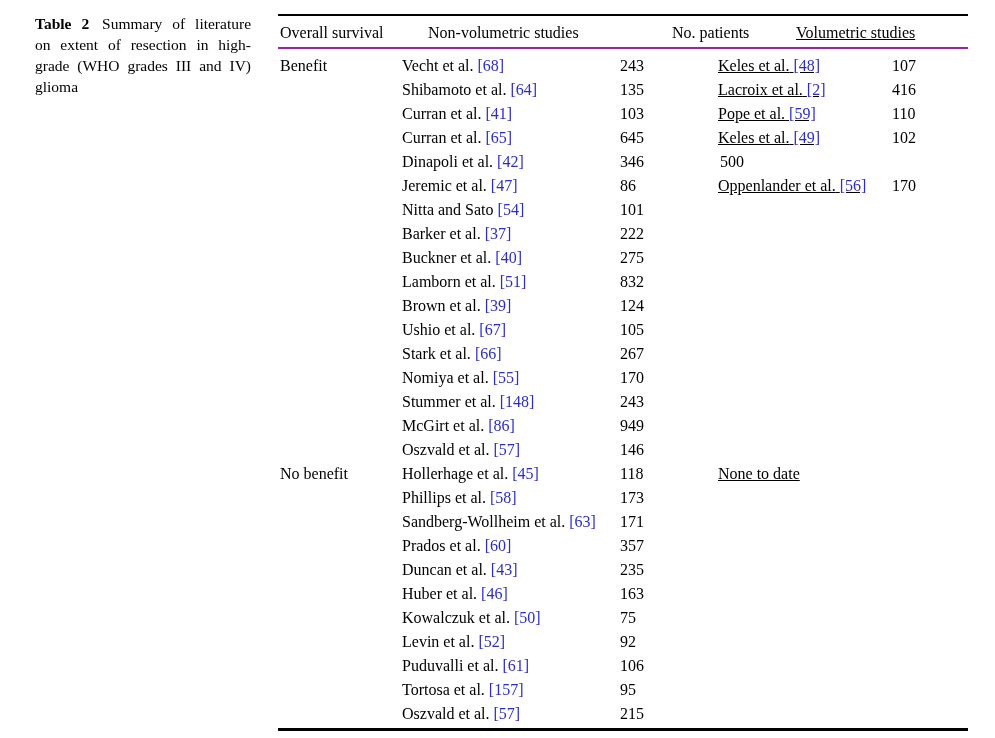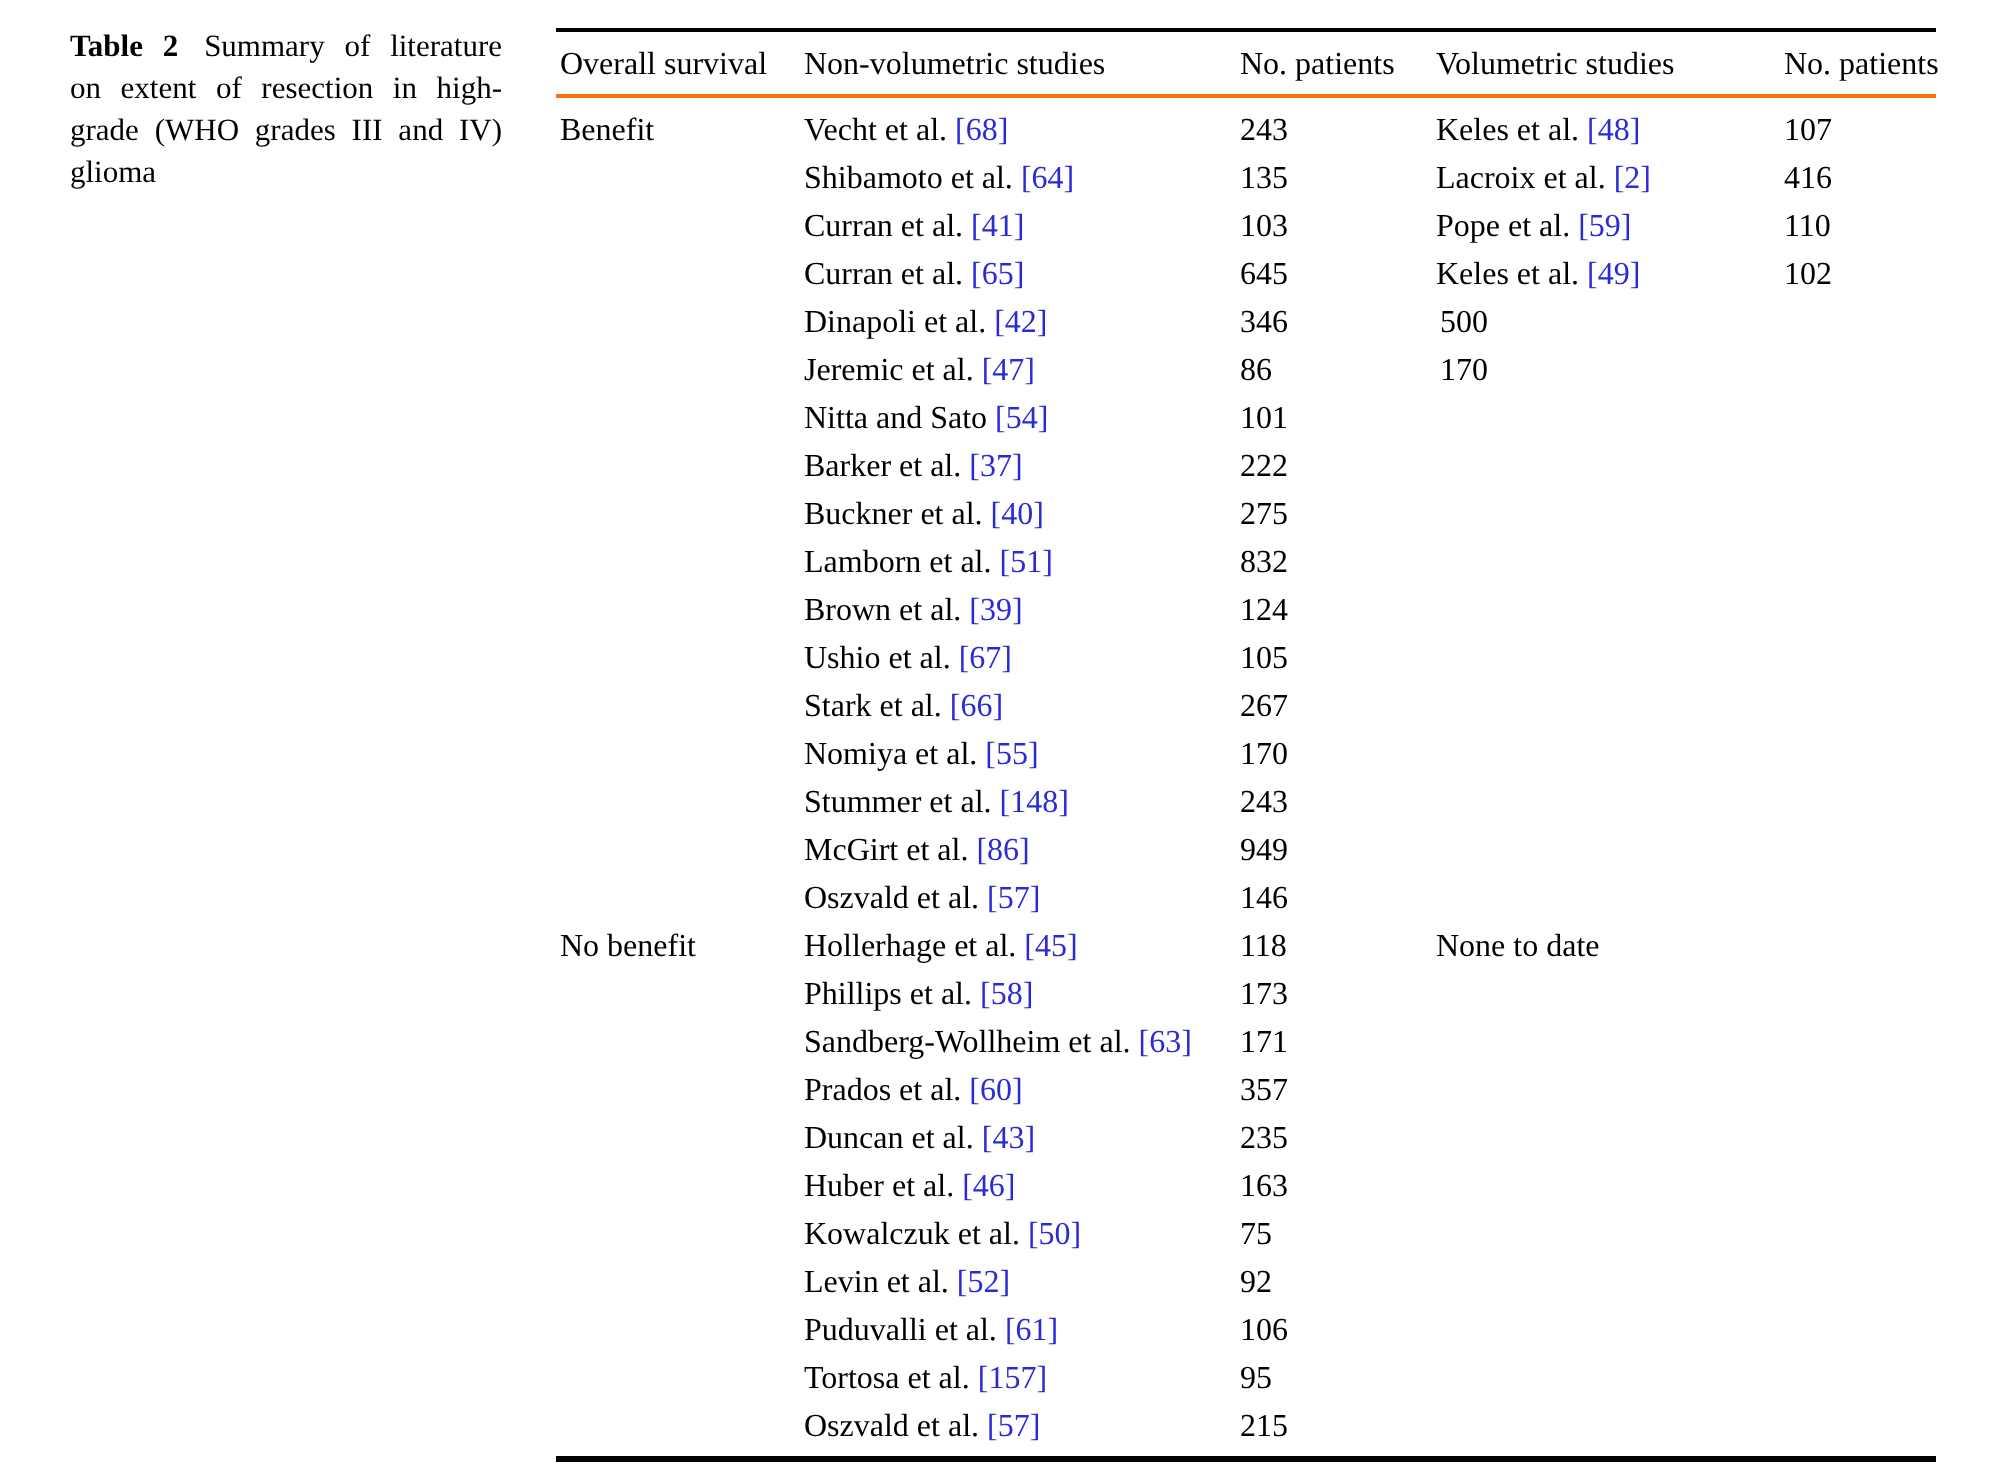--- a/index.html
+++ b/index.html
@@ -32,35 +32,36 @@
     font-size: 16px;
     border-top: 2px solid #000;
   }
   .grid-row {
     display: grid;
     grid-template-columns: 124px 216px 100px 172px 78px;
   }
   .thead {
     height: 33px;
     line-height: 33px;
-    border-bottom: 2px solid #f97316;
+    border-bottom: 2px solid #a21caf;
+    gap: 26px;
   }
   .thead .cell { white-space: nowrap; }
   .tbody {
     padding-top: 5px;
     padding-bottom: 2px;
     border-bottom: 3px solid #000;
   }
   .row { height: 24px; line-height: 24px; }
   .cell { white-space: nowrap; overflow: visible; }
   .c1 { padding-left: 2px; }
   .c2 { padding-left: 0; }
   .c3 { padding-left: 2px; }
   .row .c3 { text-align: left; padding-right: 68px; }
-  .c4 { padding-left: 0; }
+  .c4 { padding-left: 0; text-decoration: underline; }
   .c5 { padding-left: 2px; }
   .ref {
     color: var(--link-blue, #2b2bd5);
     text-decoration: none;
     cursor: pointer;
   }
 </style>
 </head>
 <body>
 
@@ -114,20 +115,21 @@
       <div class="grid-row row">
         <div class="cell c1"></div>
         <div class="cell c2"><span>Dinapoli et al.</span> <a class="ref">[42]</a></div>
         <div class="cell c3">346</div>
         <div class="cell c5">500</div>
       </div>
       <div class="grid-row row">
         <div class="cell c1"></div>
         <div class="cell c2"><span>Jeremic et al.</span> <a class="ref">[47]</a></div>
         <div class="cell c3">86</div>
+        <div class="cell c4"><span>Oppenlander et al.</span> <a class="ref">[56]</a></div>
         <div class="cell c5">170</div>
       </div>
       <div class="grid-row row">
         <div class="cell c1"></div>
         <div class="cell c2"><span>Nitta and Sato</span> <a class="ref">[54]</a></div>
         <div class="cell c3">101</div>
         <div class="cell c4"></div>
         <div class="cell c5"></div>
       </div>
       <div class="grid-row row">

